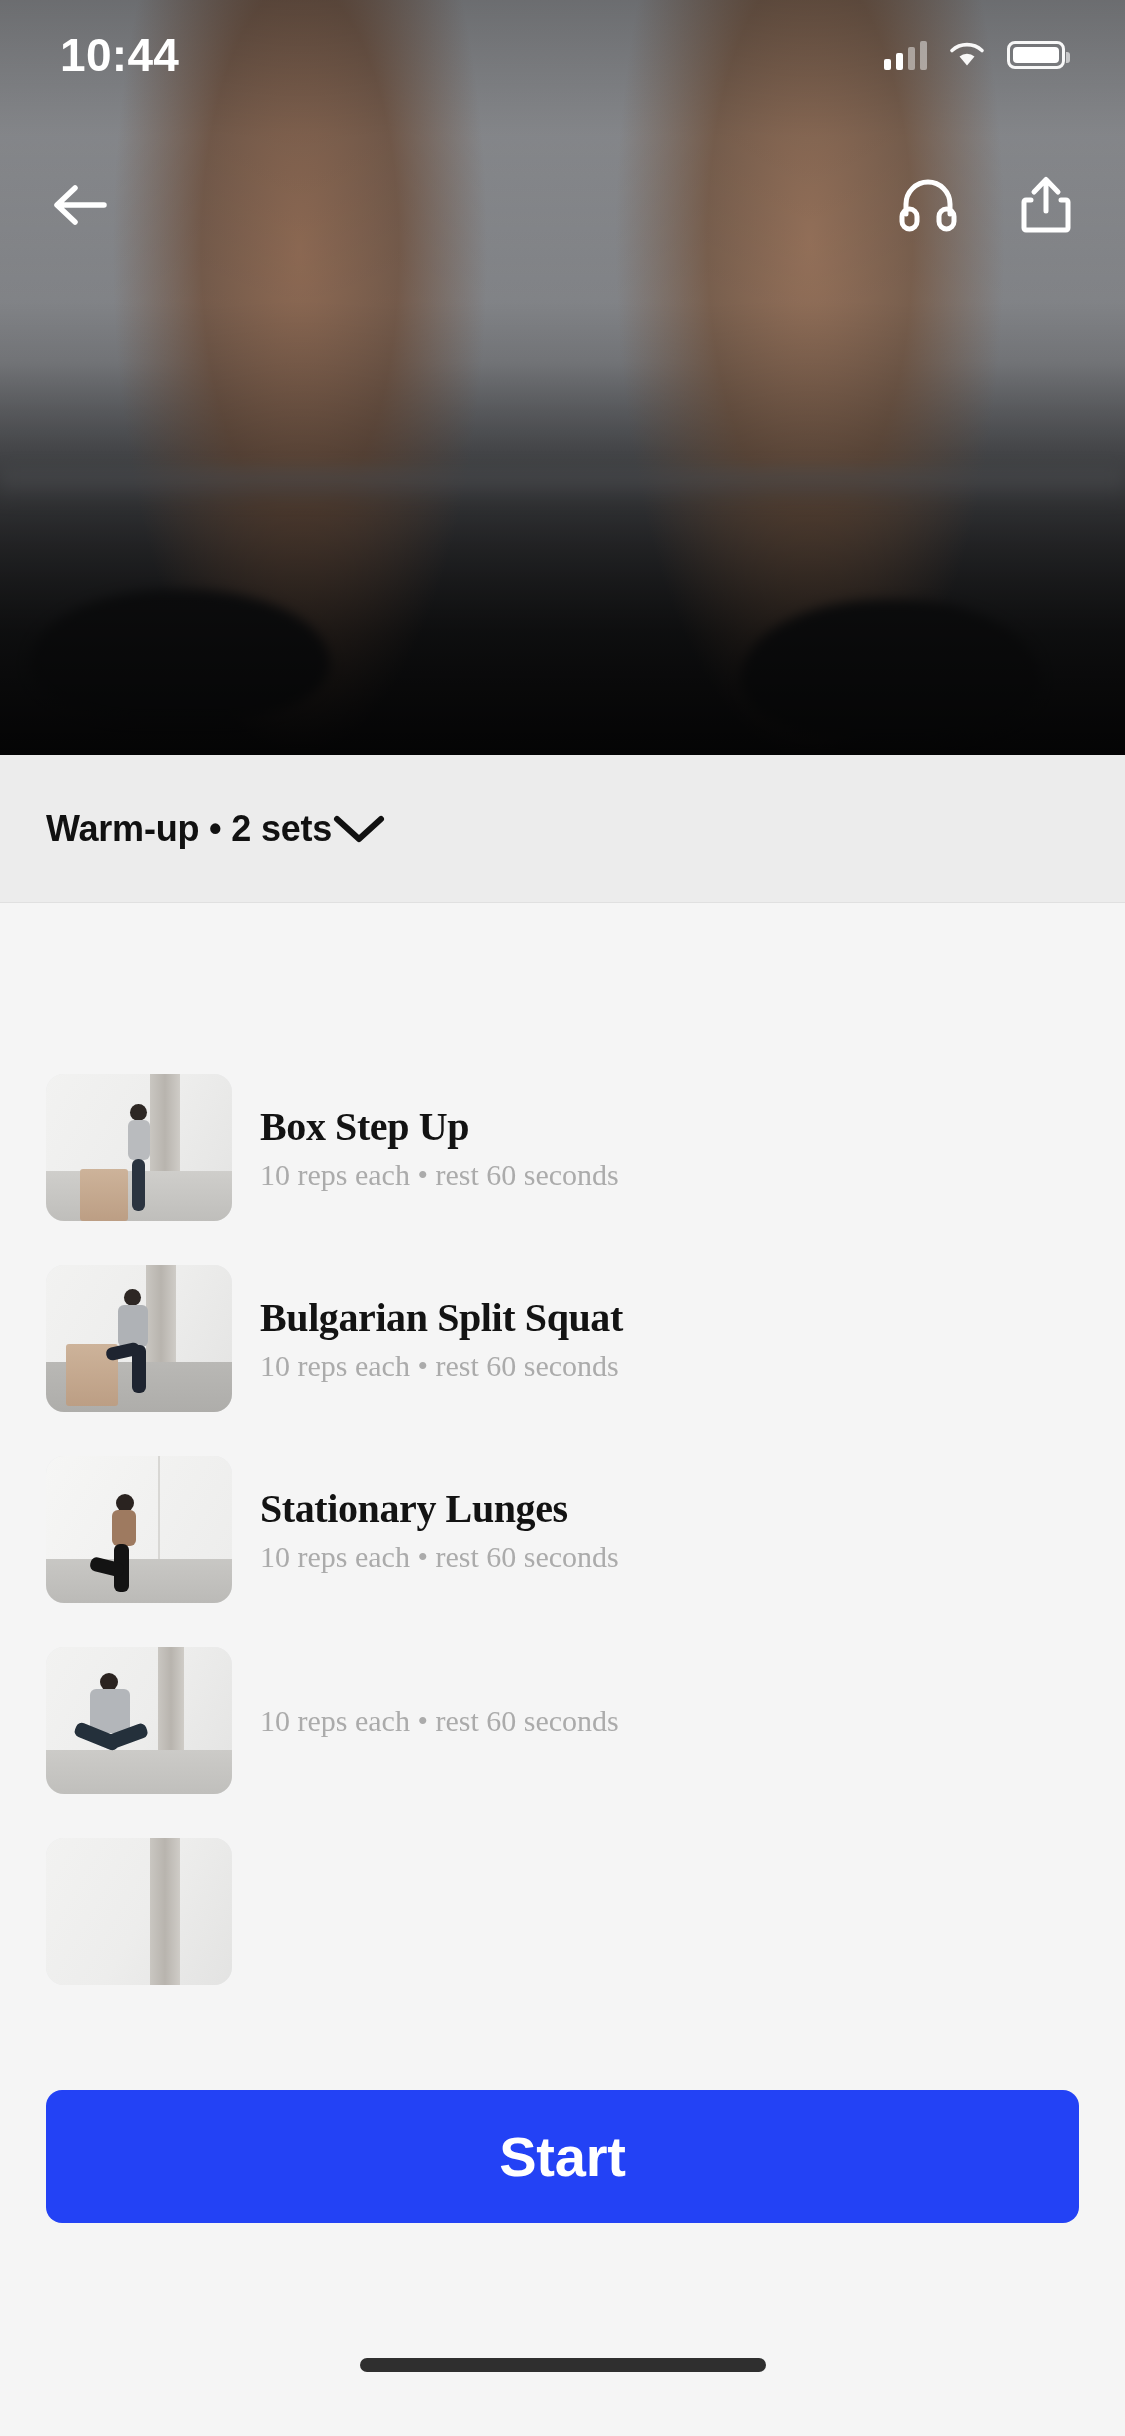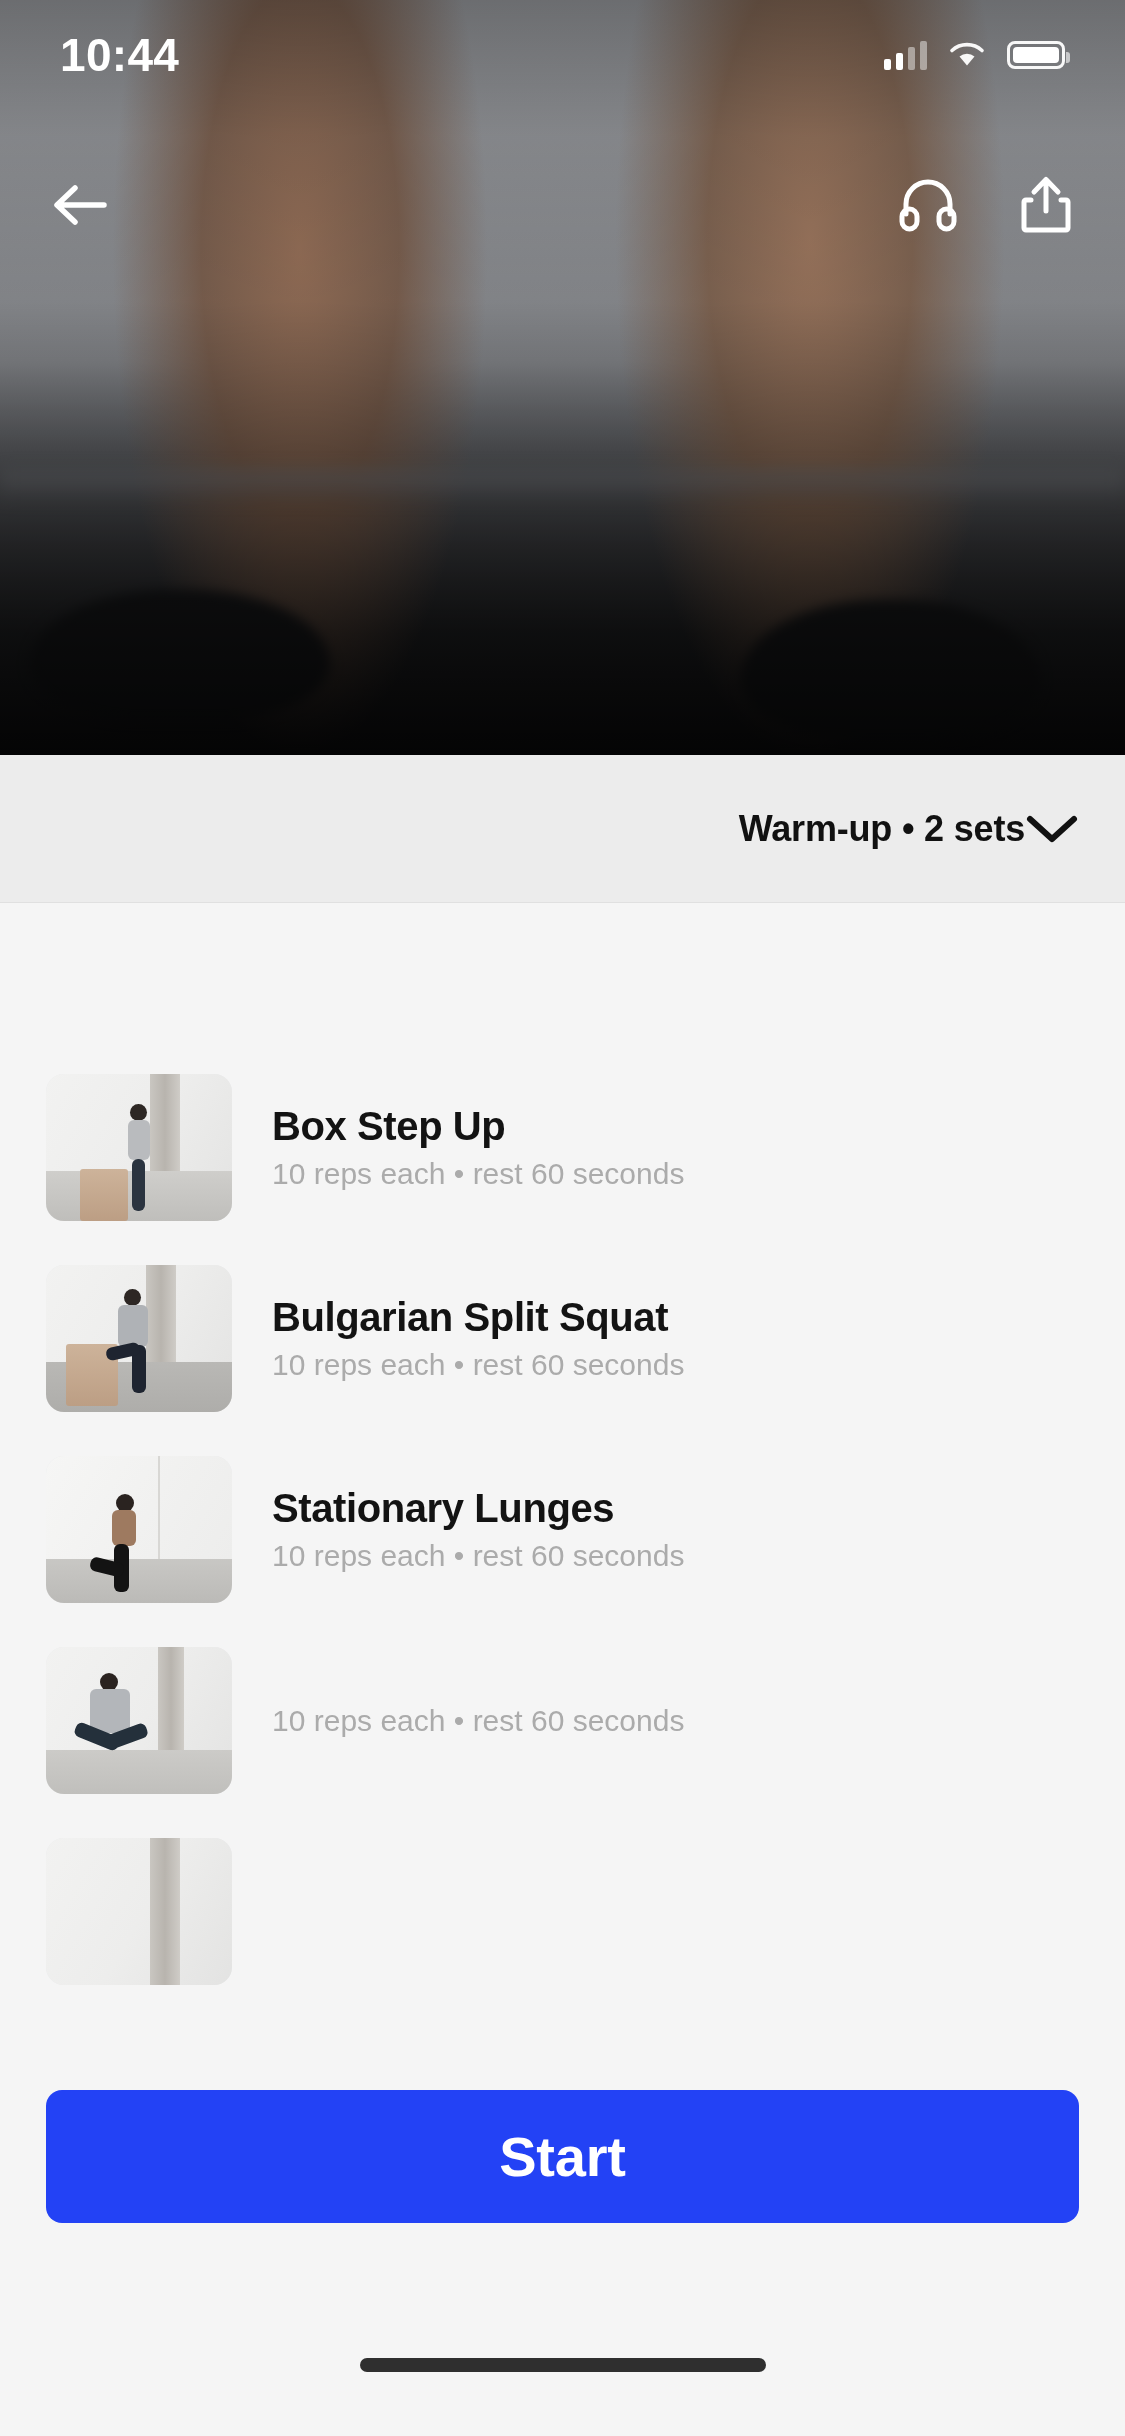--- a/index.html
+++ b/index.html
@@ -74,21 +74,21 @@
     font-size:28px; font-weight:700; letter-spacing:1.1px;
     padding:16px 26px; border-radius:12px; margin-bottom:56px;
   }
   .social-row { display:flex; align-items:center; justify-content:space-between; }
   .social-stats { font-size:31px; font-weight:700; color:rgba(255,255,255,.70); }
   .social-icons { display:flex; align-items:center; gap:46px; padding-right:16px; }
 
   
   .section-head {
     position:absolute; left:0; width:1125px; background:#ECECEC;
-    display:flex; align-items:center; justify-content:flex-end;
+    display:flex; align-items:center; justify-content:flex-start;
     padding:0 46px;
   }
   .section-head .label { font-size:36px; font-weight:700; color:#111; letter-spacing:-0.2px; }
   .warmup { top:755px; height:148px; border-bottom:1px solid #E0E0E0; }
   .round1 { top:904px; height:148px; }
 
   
   .exlist {
     position:absolute; top:1052px; left:0; width:1125px; height:1280px;
     background:#F5F5F5; overflow:hidden;
@@ -100,21 +100,21 @@
   }
   .thumb .wall { position:absolute; inset:0; background:linear-gradient(120deg,#F2F2F1 0%, #EDEDEC 52%, #E3E3E2 100%); }
   .thumb .pillar { position:absolute; top:0; bottom:0; width:30px; background:linear-gradient(90deg,#C9C6C1,#B8B4AE,#CFCCC7); }
   .thumb .floorc { position:absolute; left:0; right:0; bottom:0; height:34%; background:linear-gradient(180deg,#CFCECB,#BFBEBB); }
   .thumb .box { position:absolute; background:linear-gradient(180deg,#CDB39A,#BC9E84); border-radius:3px; }
   .thumb .torso, .thumb .leg, .thumb .head, .thumb .arm {
     position:absolute; border-radius:6px;
   }
   .thumb .head { border-radius:50%; }
 
-  .extext { padding-left:40px; flex:1; }
+  .extext { padding-left:28px; flex:1;font-family:Liberation Serif, serif; }
   .exname { font-size:40px; font-weight:700; color:#131313; letter-spacing:-0.4px; margin-bottom:8px; }
   .exmeta { font-size:30px; font-weight:400; color:#ABABAB; }
 
   
   .fade {
     position:absolute; left:0; top:2190px; width:1125px; height:142px;
     background:linear-gradient(180deg, rgba(245,245,245,0) 0%, rgba(245,245,245,0.85) 42%, #F5F5F5 100%);
     z-index:5; pointer-events:none;
   }
 

